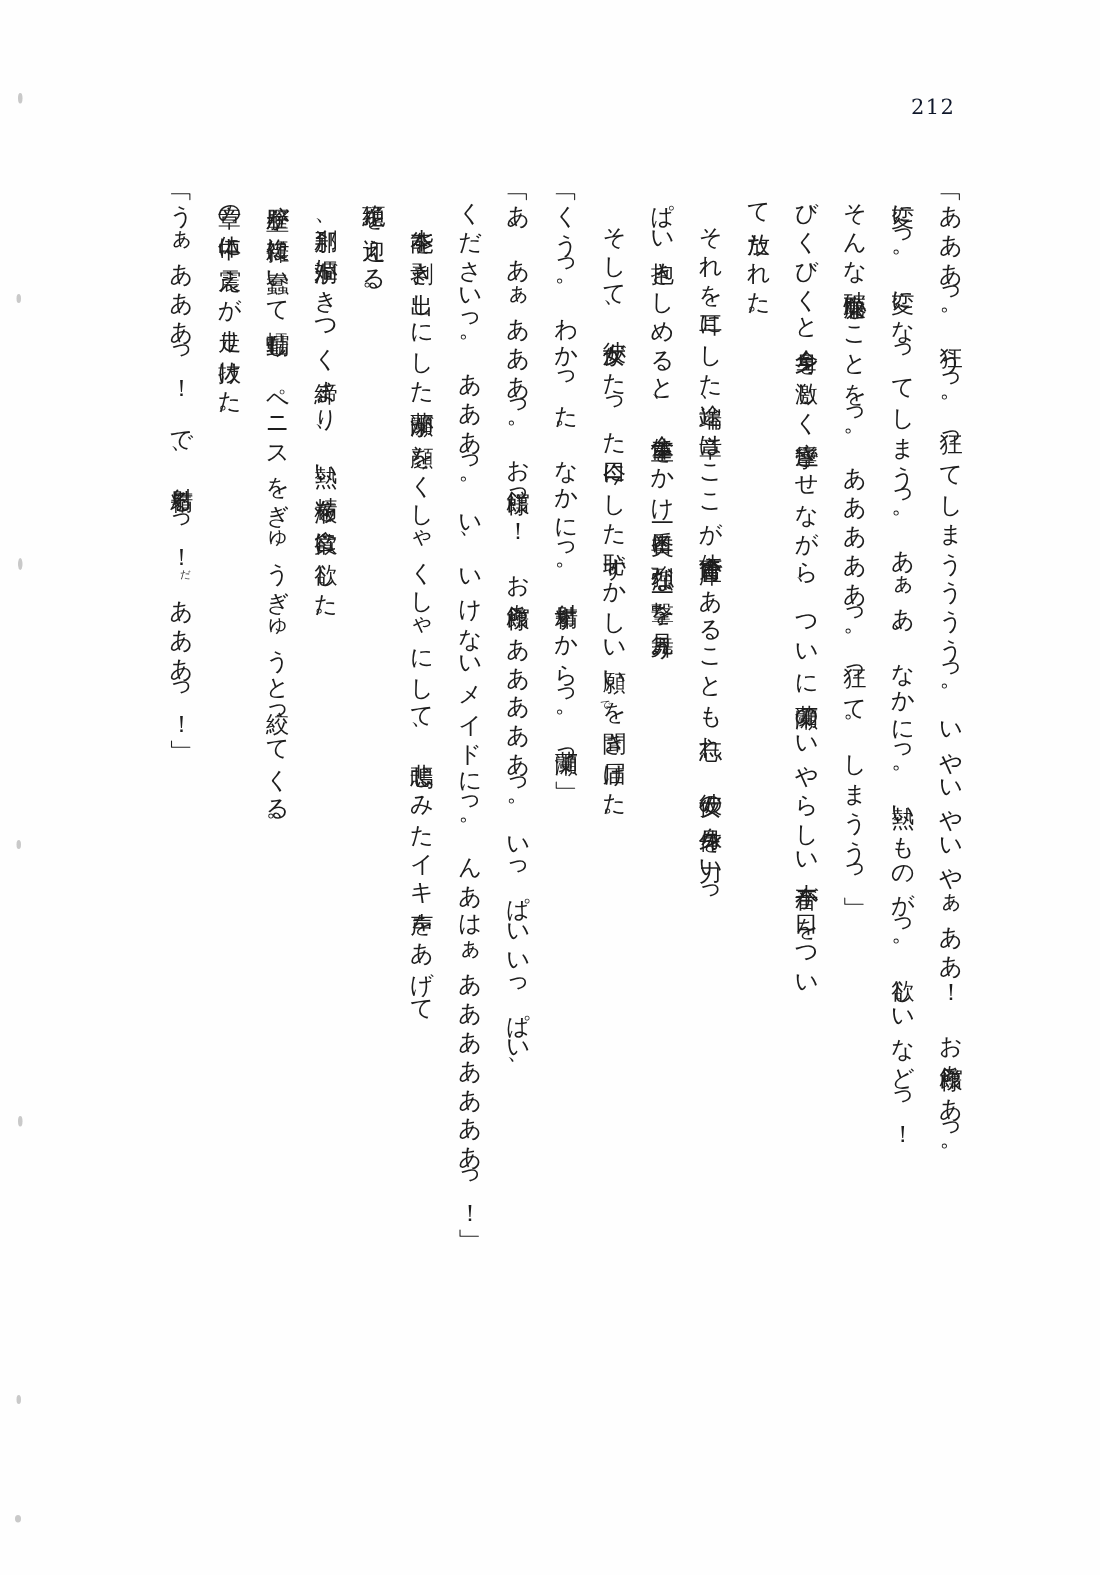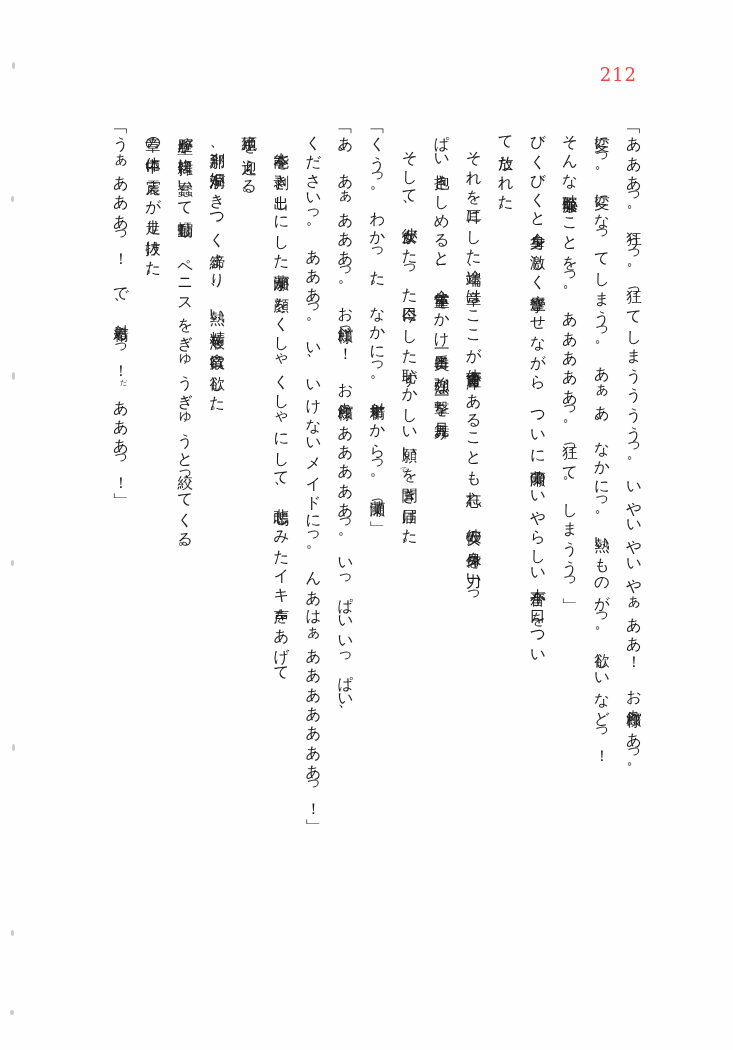--- a/index.html
+++ b/index.html
@@ -33,23 +33,23 @@
   .speck.s3 { left: 12px; top: 372px; width: 3px; height: 8px; }
   .speck.s4 { left: 11px; top: 560px; width: 3px; height: 6px; }
   .speck.s5 { left: 12px; top: 744px; width: 3px; height: 7px; }
   .speck.s6 { left: 11px; top: 930px; width: 3px; height: 6px; }
   .speck.s7 { left: 10px; top: 1010px; width: 4px; height: 5px; }
 
   .page-number {
     position: absolute;
     top: 64px;
     right: 96px;
-    font-size: 18px;
+    font-size: 14px;
     letter-spacing: 1px;
-    color: #ef4444;
+    color: #0f172a;
   }
 
   
   .text-block {
     position: absolute;
     top: 108px;
     right: 92px;
     left: 96px;
     height: 800px;
     display: flex;

